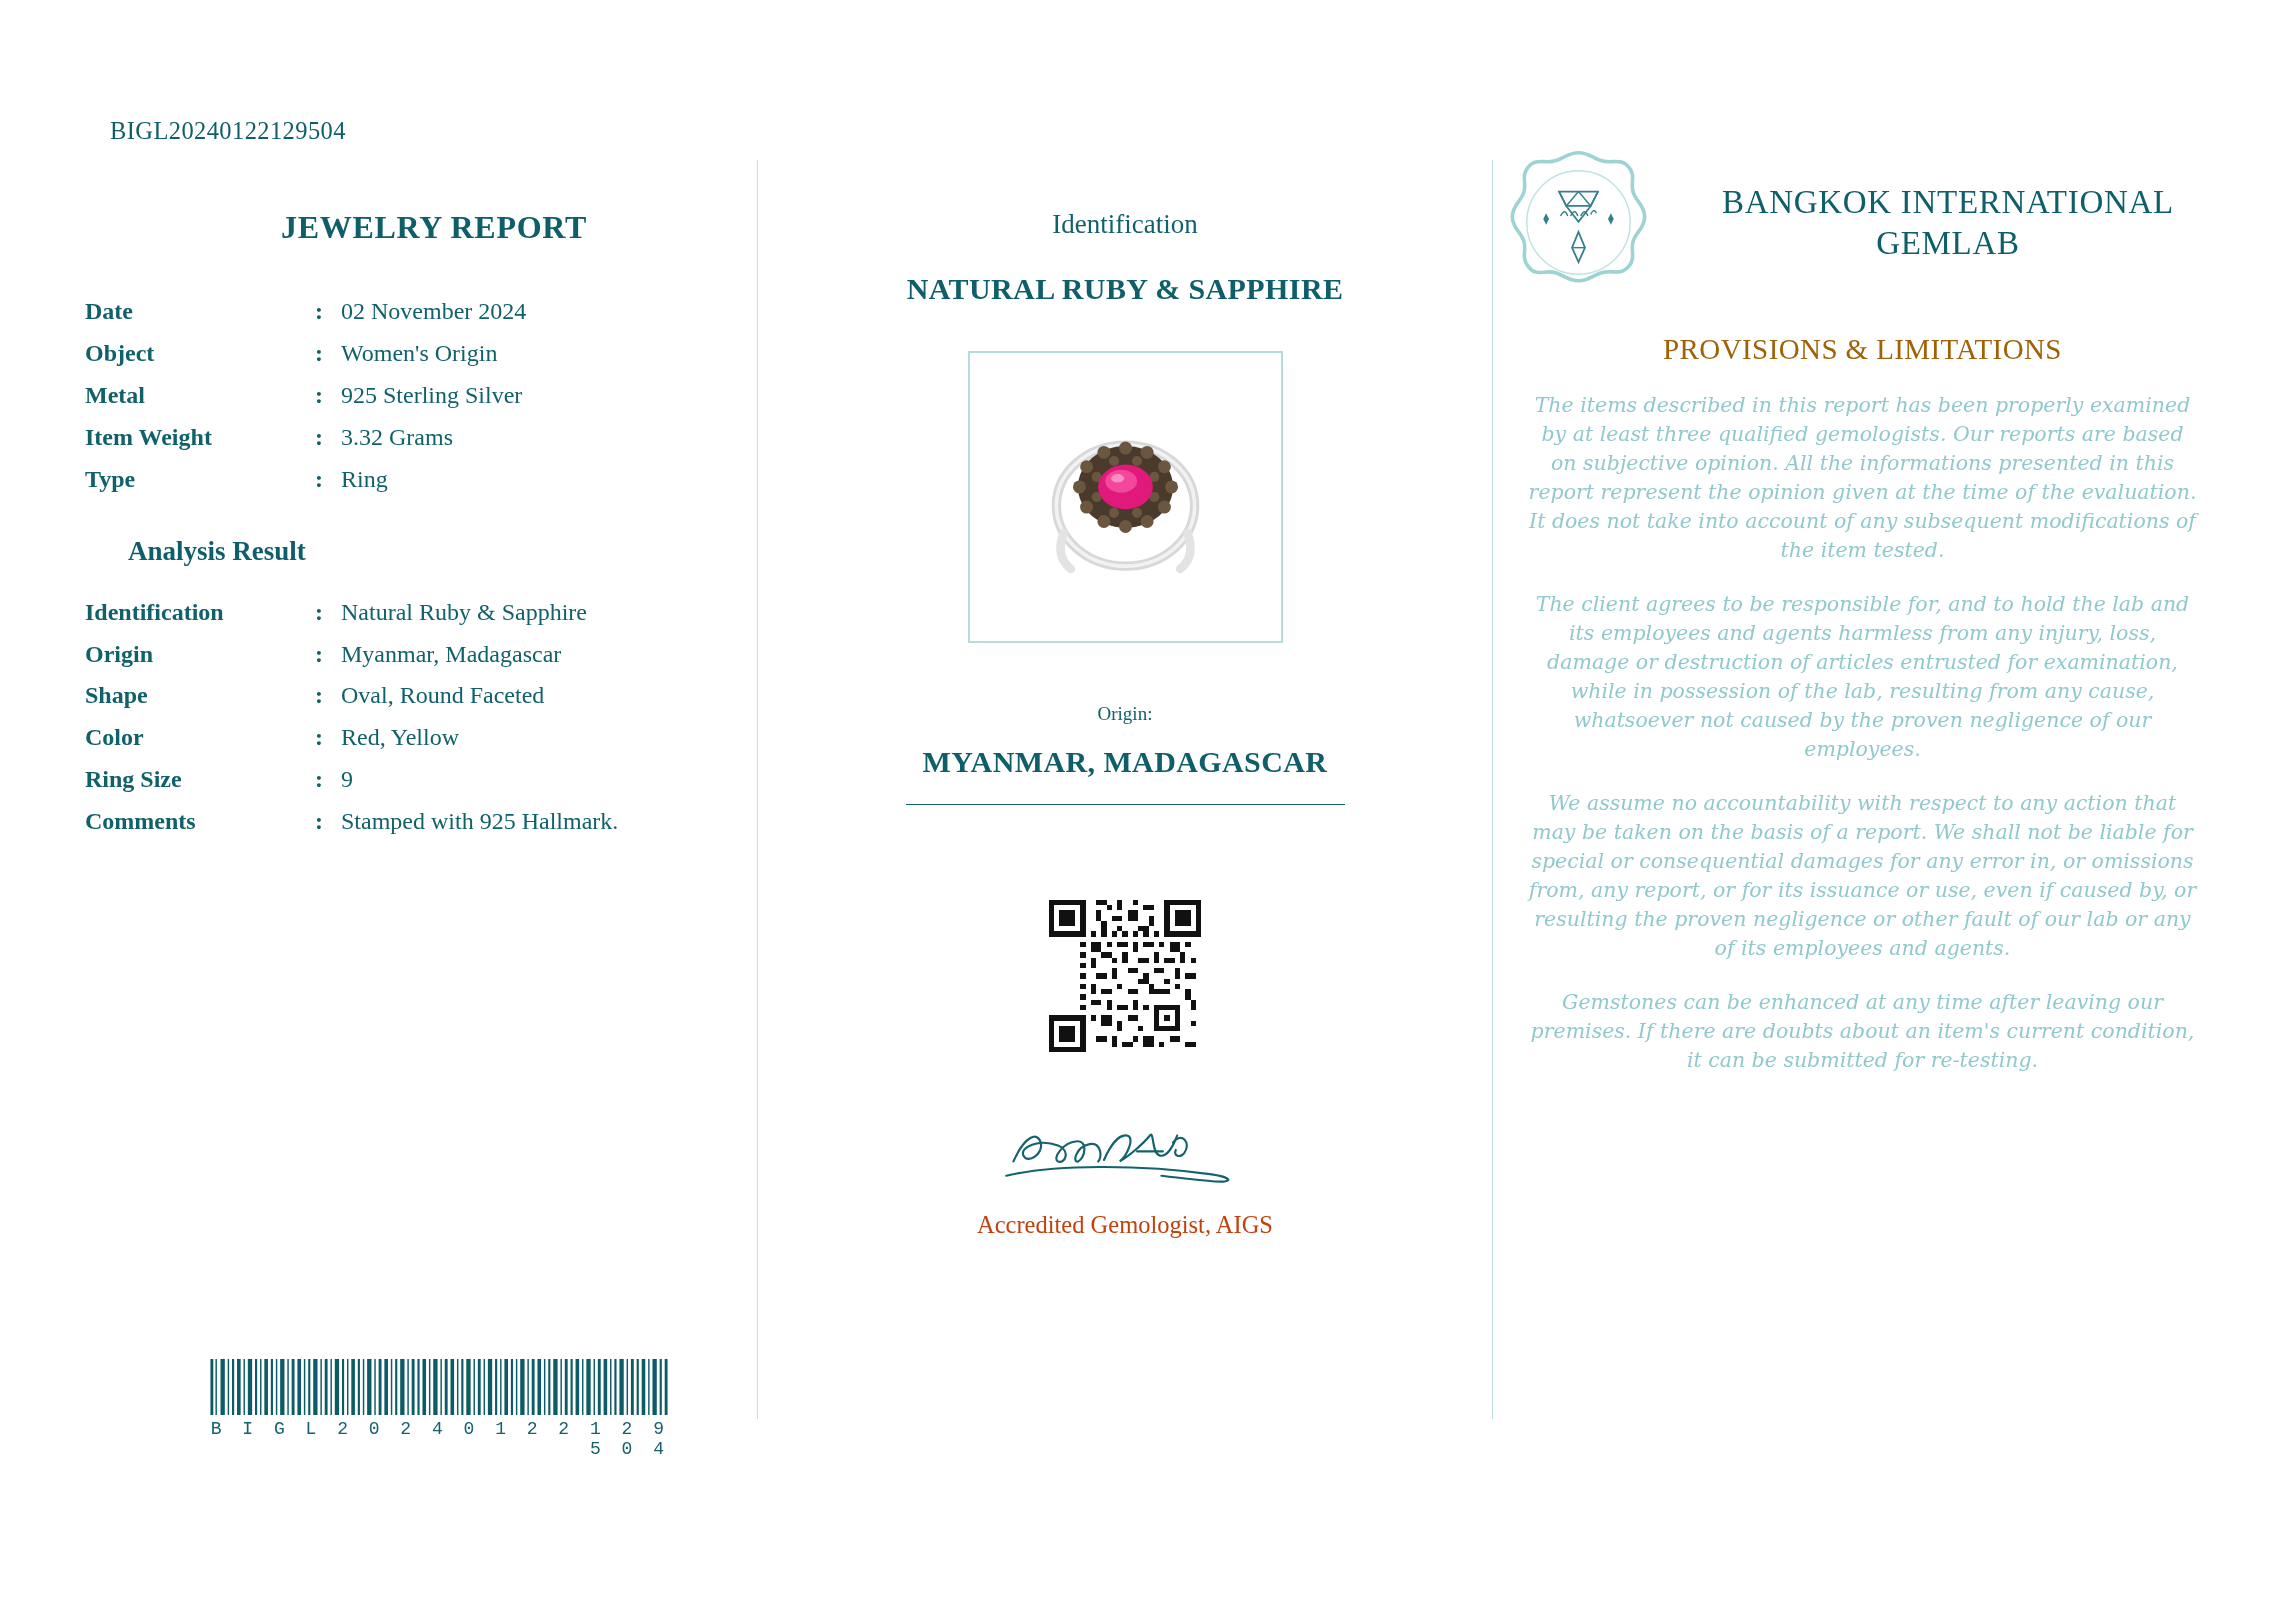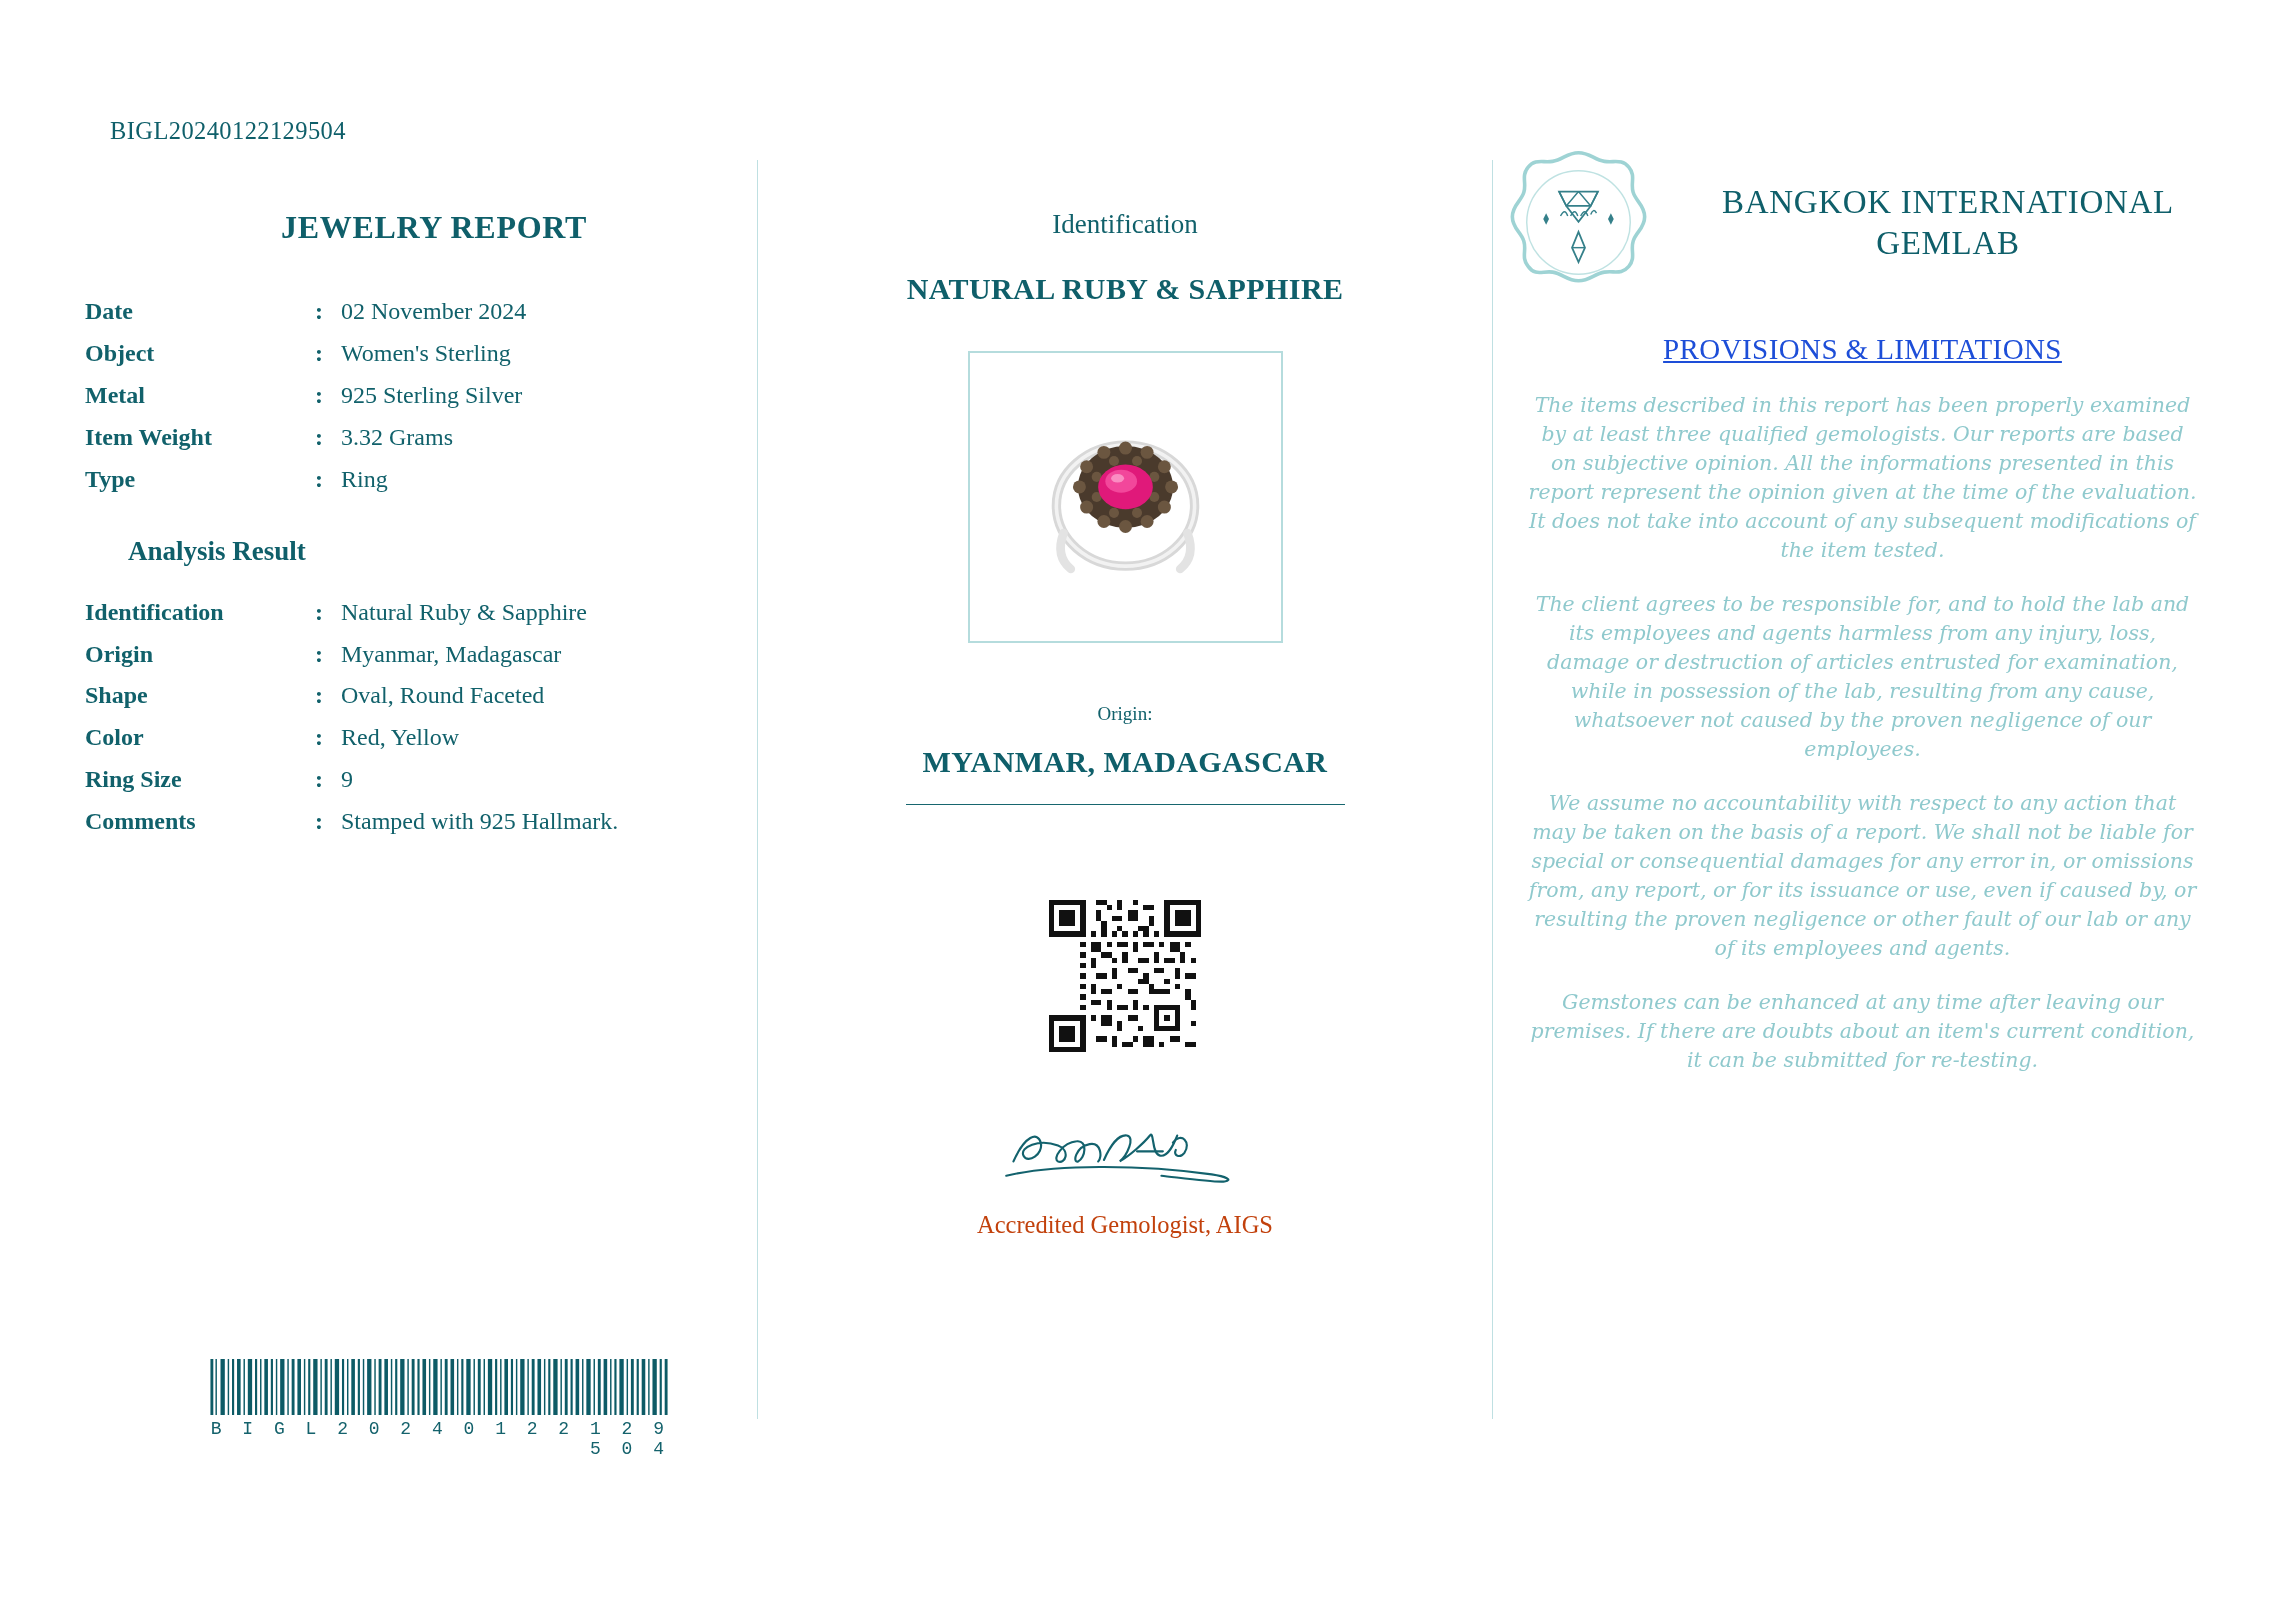--- a/index.html
+++ b/index.html
@@ -201,23 +201,22 @@
     font-size: 33px;
     line-height: 1.22;
     letter-spacing: 0.7px;
     color: #0f5f6a;
     text-align: center;
     padding-right: 7.2px;
   }
   .prov-title {
     font-size: 29px;
     letter-spacing: 0.4px;
-    color: #1d4ed8;
+    color: #a16207;
     margin: 35px 0 24.5px 0;
-    text-decoration: underline;
   }
   .prov-p {
     font-family: "DejaVu Serif", serif;
     font-style: italic;
     font-size: 20.5px;
     line-height: 1.42;
     color: #8fc9cd;
     margin: 0 0 24.5px 0;
     padding: 0 24.5px;
     text-align: center;
@@ -239,21 +238,21 @@
     <table class="kv-table">
       <tbody>
           <tr>
         <td class="kv-label">Date</td>
         <td class="kv-colon">:</td>
         <td class="kv-value">02 November 2024</td>
       </tr>
       <tr>
         <td class="kv-label">Object</td>
         <td class="kv-colon">:</td>
-        <td class="kv-value">Women's Sterling</td>
+        <td class="kv-value">Women's Origin</td>
       </tr>
       <tr>
         <td class="kv-label">Metal</td>
         <td class="kv-colon">:</td>
         <td class="kv-value">925 Sterling Silver</td>
       </tr>
       <tr>
         <td class="kv-label">Item Weight</td>
         <td class="kv-colon">:</td>
         <td class="kv-value">3.32 Grams</td>

